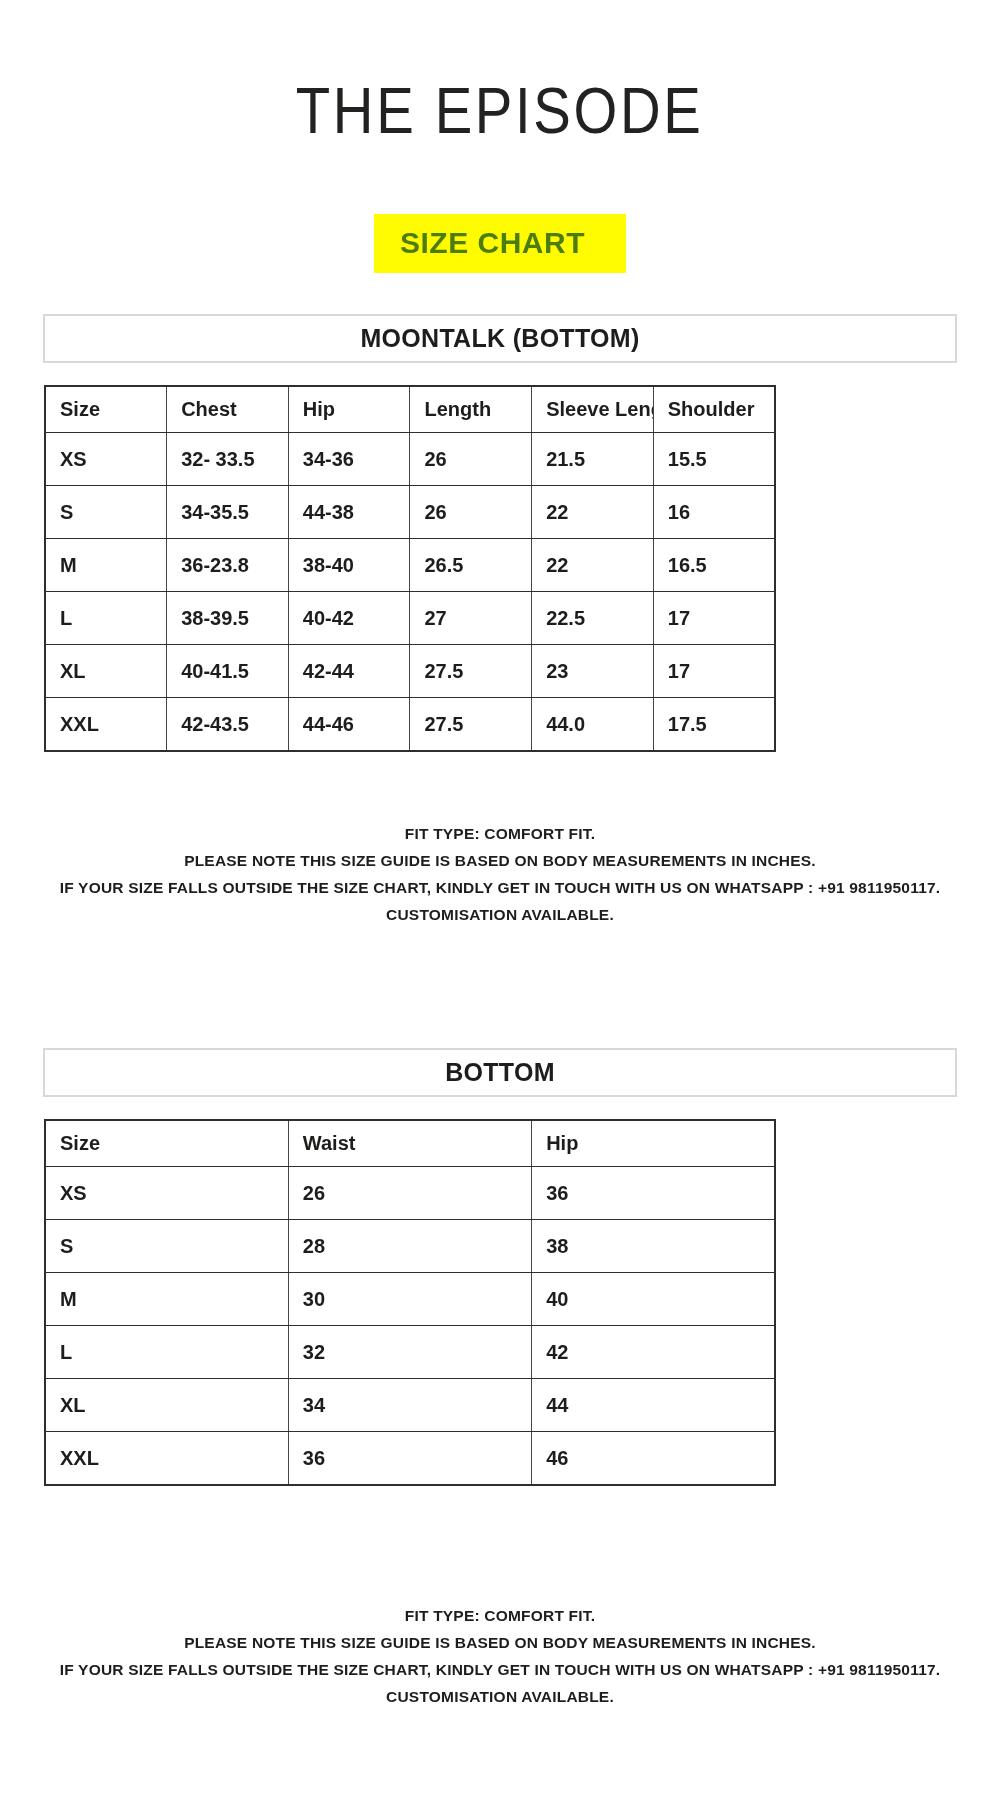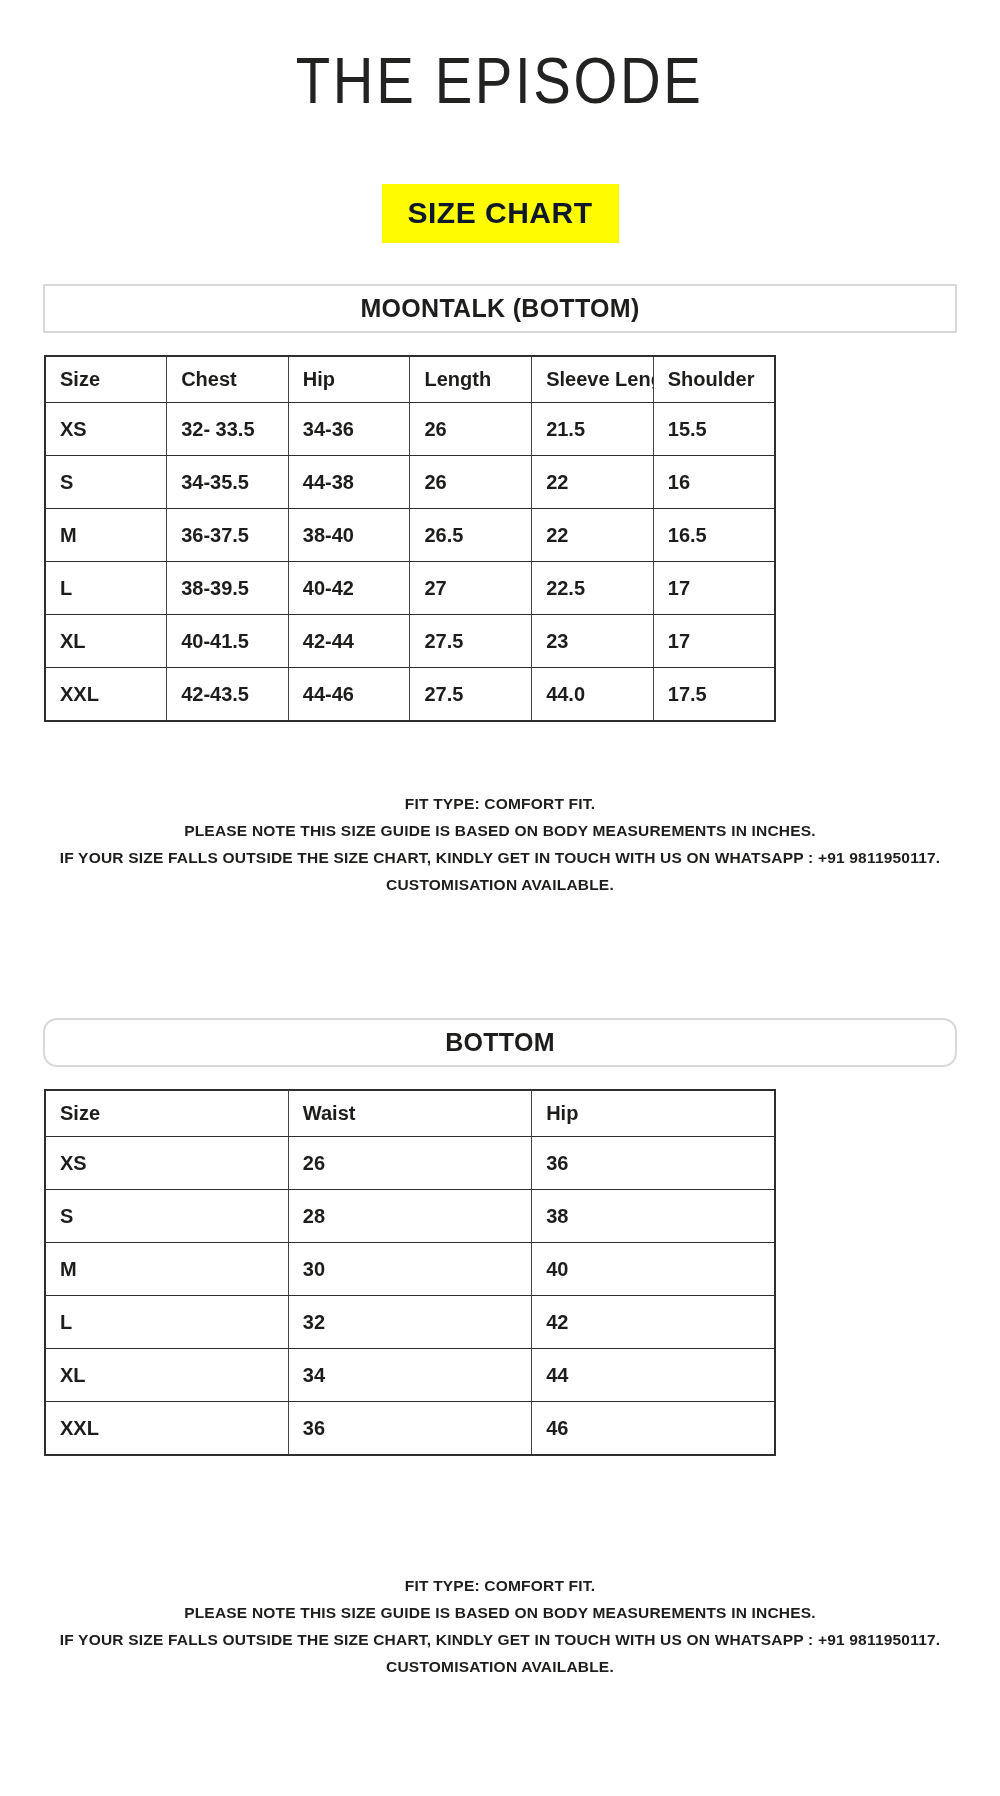--- a/index.html
+++ b/index.html
@@ -7,59 +7,59 @@
     width: 1000px;
     height: 1796px;
     background: #ffffff;
     color: #1d1d1b;
     font-family: "Liberation Sans", sans-serif;
     overflow: hidden;
   }
   .page { width: 1000px; height: 1796px; position: relative; }
 
   
-  .brand-wrap { padding-top: 44px; text-align: center; }
+  .brand-wrap { padding-top: 74px; text-align: center; }
   .brand-title {
     display: inline-block;
     margin: 0;
     font-size: 64px;
     font-weight: 300;
     letter-spacing: 3px;
     transform: scaleX(0.88);
     transform-origin: center;
     white-space: nowrap;
     color: #222220;
   }
 
   
   .badge-wrap { margin-top: 66px; text-align: center; }
   .size-chart-badge {
     display: inline-block;
     background: #fffb00;
-    color: #0f172a;
+    color: #4d7c0f;
     font-size: 30px;
     font-weight: bold;
     letter-spacing: 0.5px;
-    padding: 12px 26px 13px 26px;
+    padding: 12px 41px 13px 26px;
   }
 
   
   .section-box {
     margin: 0 43px;
     border: 2px solid #d8d8d8;
     height: 45px;
     line-height: 45px;
     text-align: center;
     font-size: 25px;
     font-weight: bold;
     letter-spacing: 0.3px;
     background: #ffffff;
   }
   .section-box.first { margin-top: 41px; }
-  .section-box.second { margin-top: 120px; border-radius: 14px; }
+  .section-box.second { margin-top: 120px; }
 
   
   table.size-table {
     margin: 22px 0 0 44px;
     width: 732px;
     border-collapse: collapse;
     table-layout: fixed;
     border: 2px solid #2e2e2e;
   }
   table.size-table th, table.size-table td {
@@ -128,21 +128,21 @@
       <tr>
         <td>S</td>
         <td>34-35.5</td>
         <td>44-38</td>
         <td>26</td>
         <td>22</td>
         <td>16</td>
       </tr>
       <tr>
         <td>M</td>
-        <td>36-37.5</td>
+        <td>36-23.8</td>
         <td>38-40</td>
         <td>26.5</td>
         <td>22</td>
         <td>16.5</td>
       </tr>
       <tr>
         <td>L</td>
         <td>38-39.5</td>
         <td>40-42</td>
         <td>27</td>

